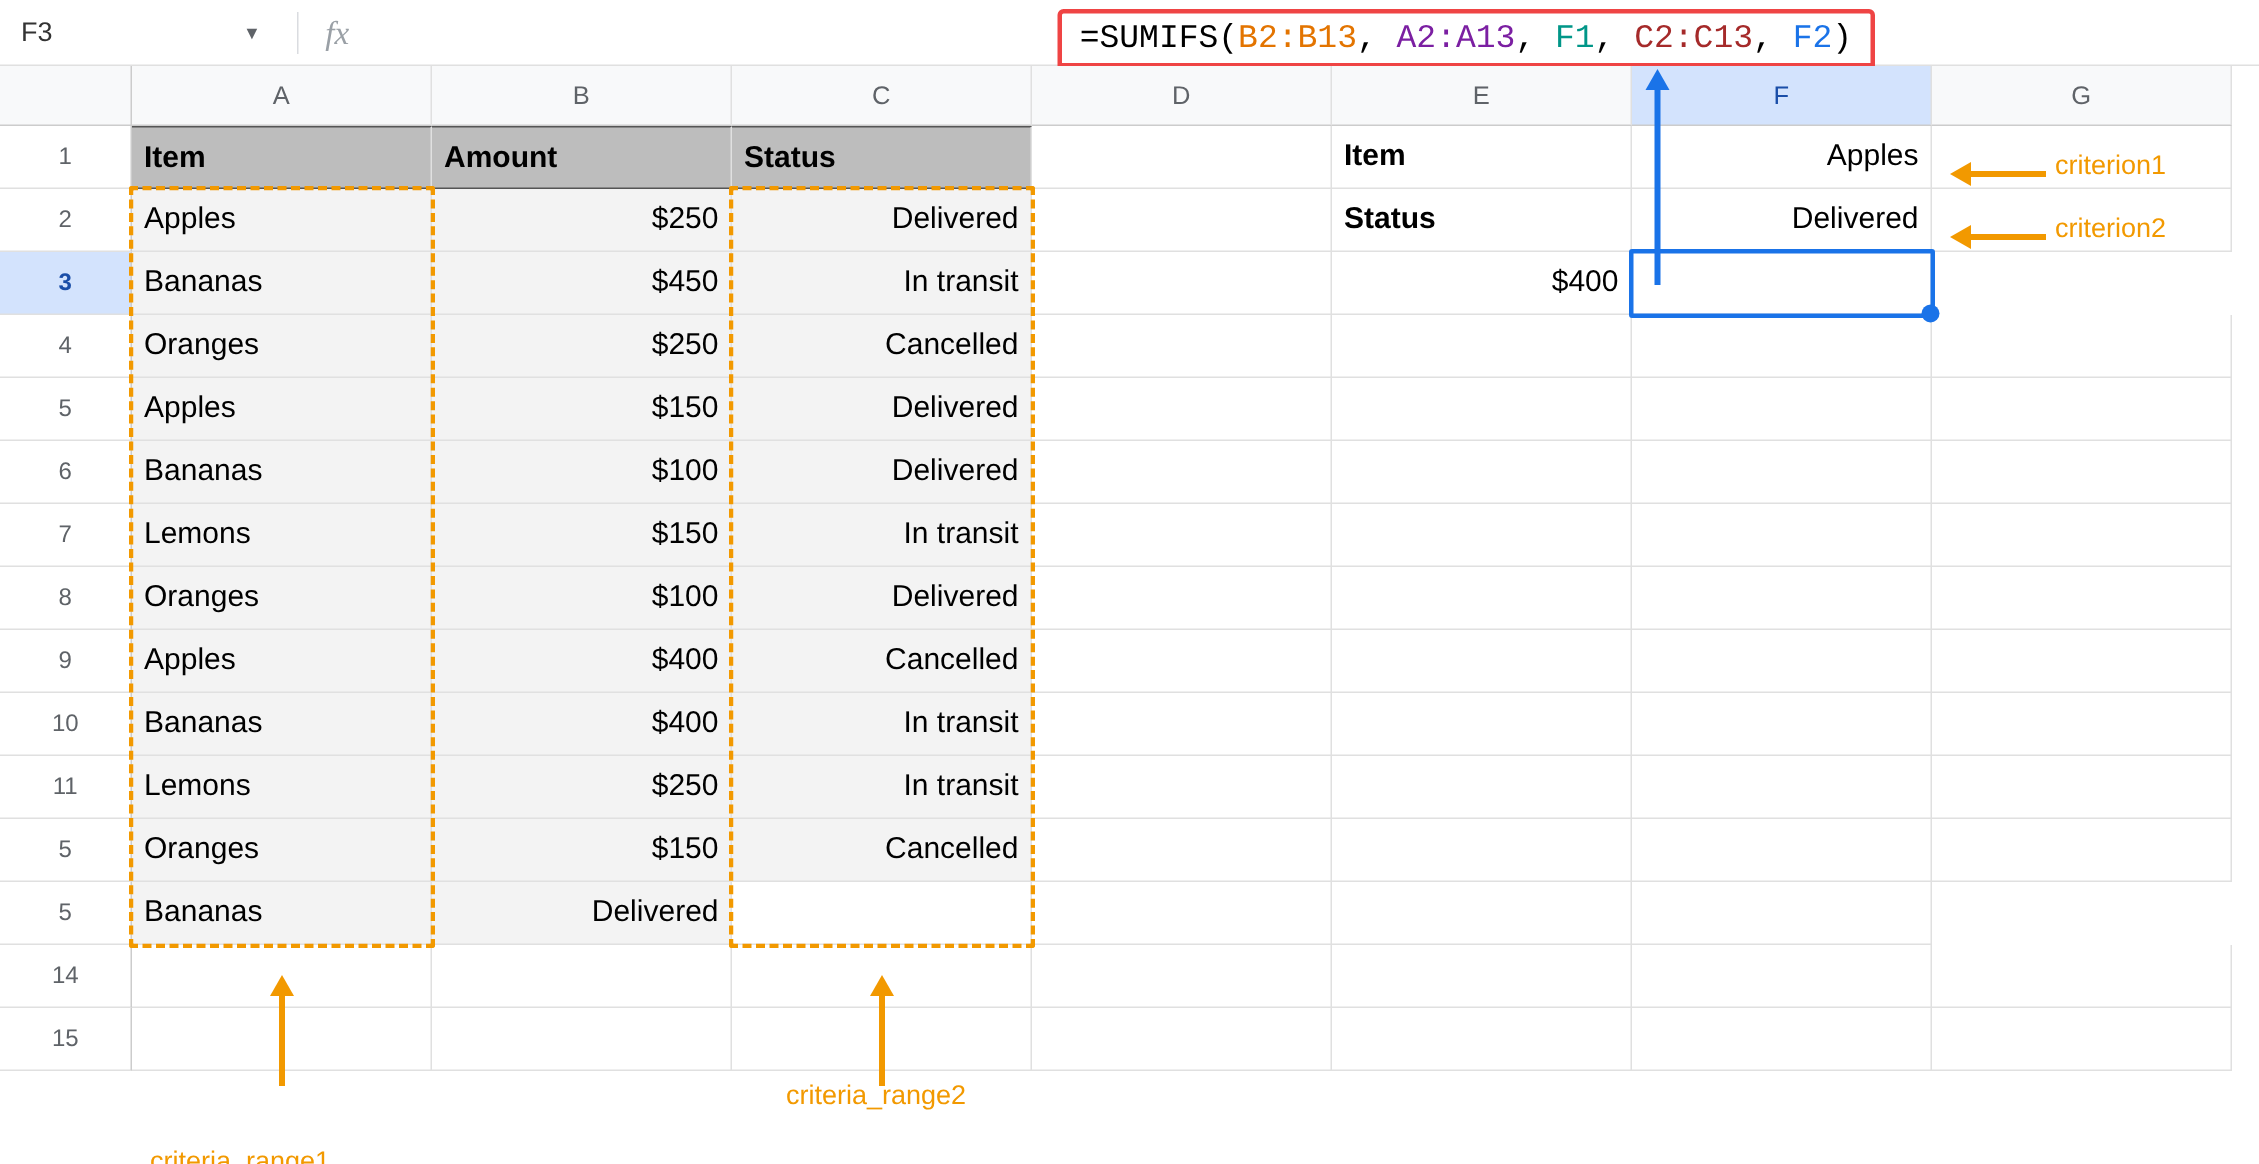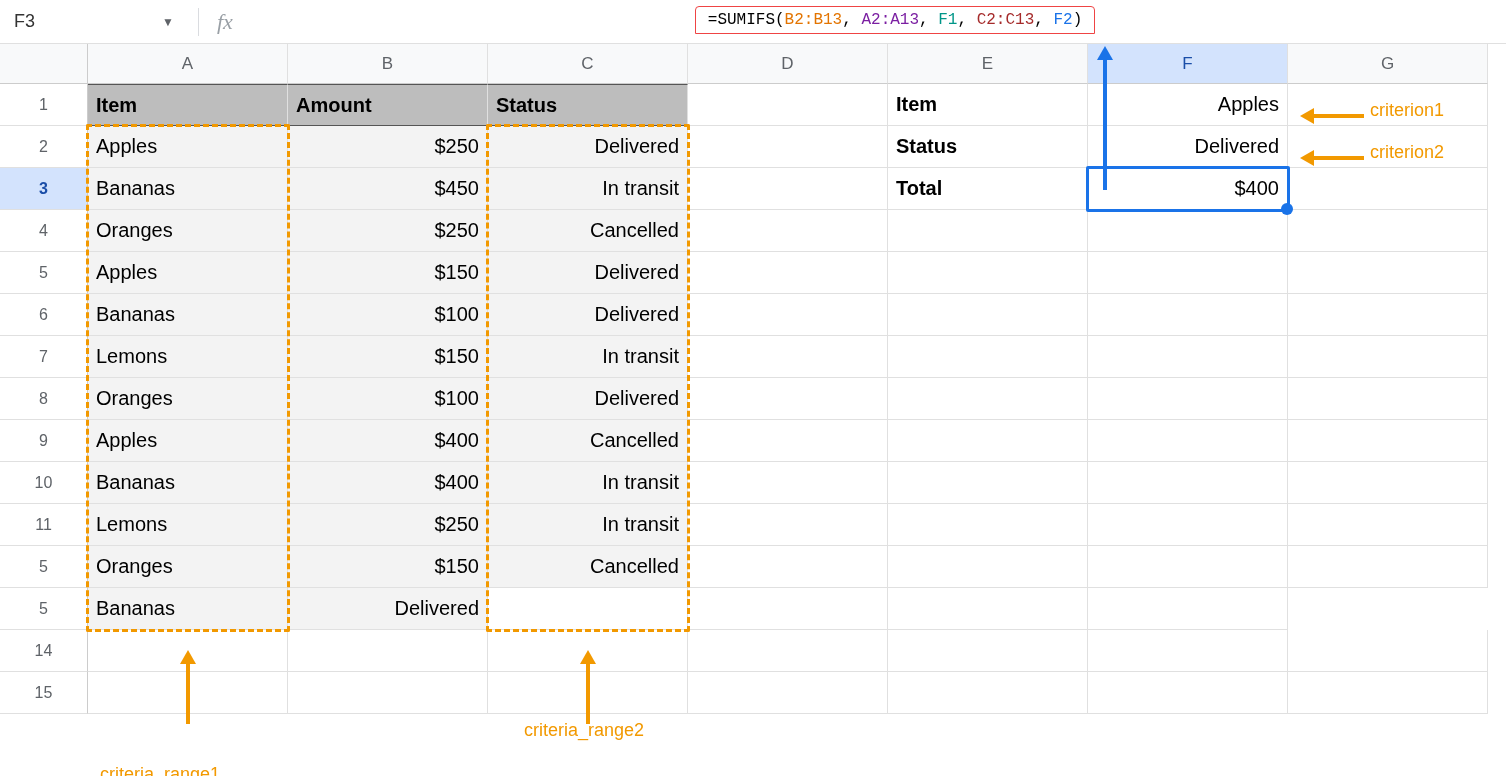--- a/index.html
+++ b/index.html
@@ -38,37 +38,38 @@
   .vsep {
     width: 1px;
     height: 28px;
     background: #dadce0;
     margin: 0 10px;
   }
   .fx-icon {
     font-style: italic;
     font-size: 22px;
     color: #9aa0a6;
+    margin-right: 10px;
     font-family: "Times New Roman", serif;
   }
   .formula-wrap {
     position: relative;
     flex: 1;
     height: 100%;
     display: flex;
     align-items: center;
   }
   .formula-box {
     position: absolute;
     left: 454px;
     top: 6px;
-    border: 1px solid #ef4444;
+    border: 3px solid #ef4444;
     border-radius: 4px 4px 0 0;
     padding: 4px 12px;
-    font-size: 16px;
+    font-size: 22px;
     font-family: "Courier New", monospace;
     white-space: nowrap;
     background: #fff;
   }
   .tok-black { color:#000; }
   .tok-orange { color:#e37400; }
   .tok-purple { color:#7b1fa2; }
   .tok-teal  { color:#009688; }
   .tok-crimson { color:#a52a2a; }
   .tok-blue  { color:#1a73e8; }
@@ -272,21 +273,20 @@
     <div class="cell nc right">Delivered</div>
     <div class="cell nc"></div>
   </div>
 
   <div class="data-row zebra">
     <div class="row-header selected">3</div>
     <div class="cell">Bananas</div>
     <div class="cell right">$450</div>
     <div class="cell right">In transit</div>
     <div class="cell nc"></div>
-    <div class="cell nc bold">Total</div>
     <div class="cell nc right">$400</div>
     <div class="cell nc"></div>
   </div>
 
   <div class="data-row zebra">
     <div class="row-header">4</div>
     <div class="cell">Oranges</div>
     <div class="cell right">$250</div>
     <div class="cell right">Cancelled</div>
     <div class="cell nc"></div>

